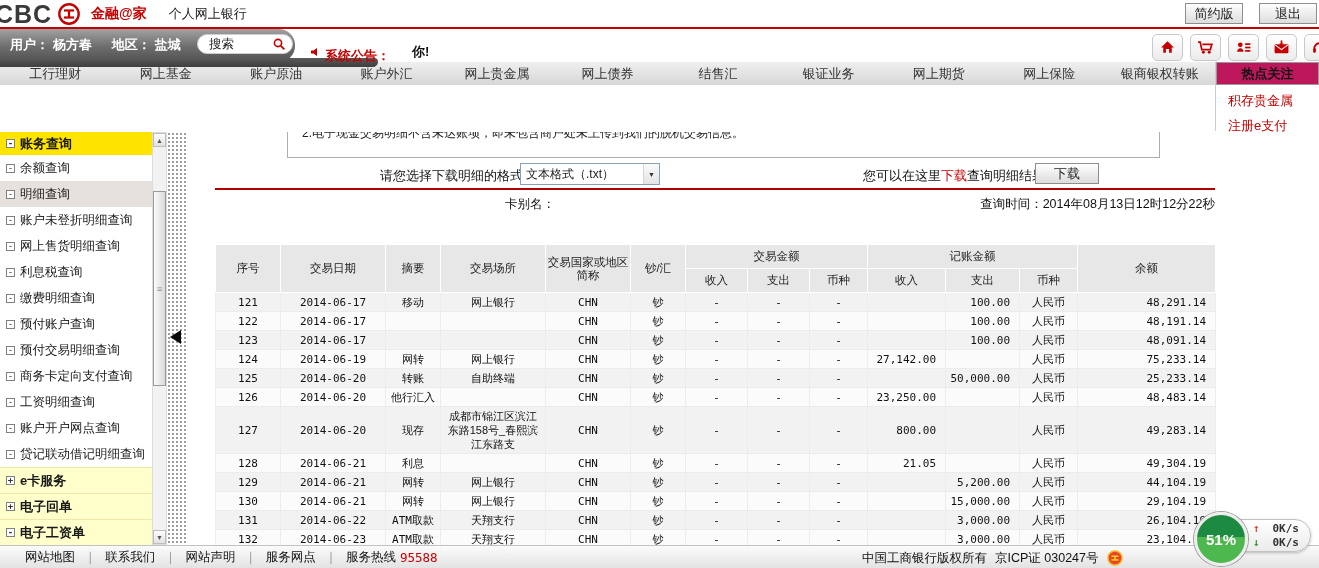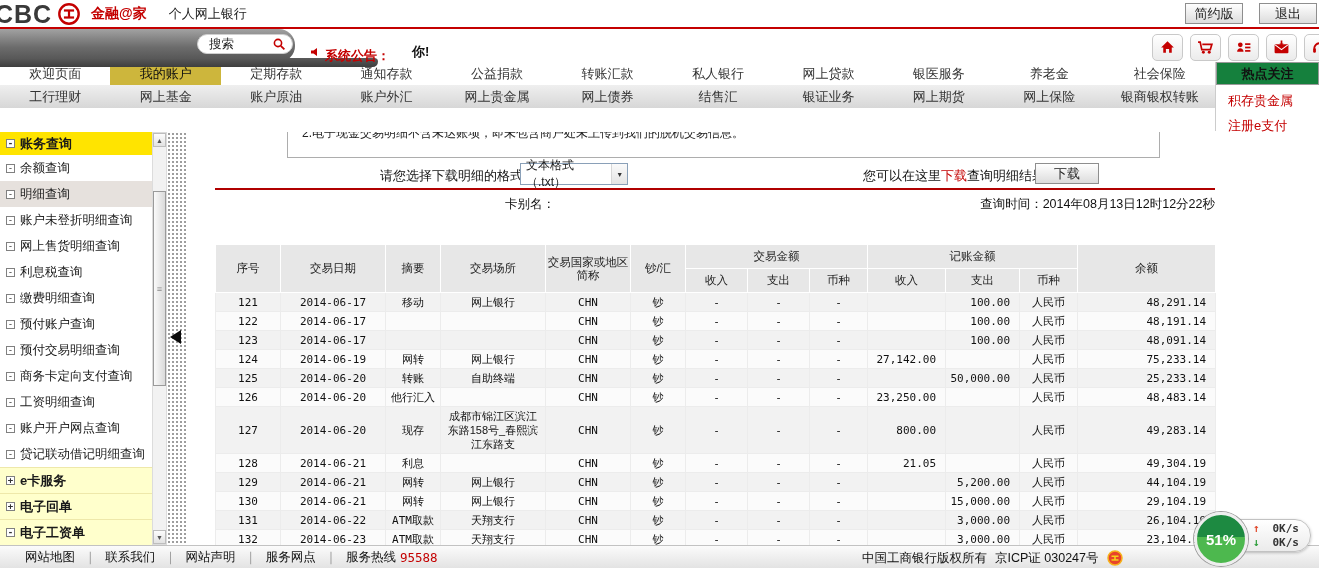--- a/index.html
+++ b/index.html
@@ -35,21 +35,21 @@
   .icon-btn{width:31px;height:27px;border:1px solid #c9c9c9;border-radius:5px;background:linear-gradient(#ffffff,#ebebeb);display:flex;align-items:center;justify-content:center;cursor:pointer;flex:none;}
   .icon-btn svg{width:17px;height:17px;}
 
   
   .nav{position:absolute;left:0;top:62px;width:1215px;height:69px;}
   .nav-row{display:flex;height:23px;align-items:stretch;}
   .nav-row.r2{background:linear-gradient(#efefef,#d7d7d7);}
   .nav-item{flex:1;display:flex;align-items:center;justify-content:center;font-size:13px;color:#333;cursor:pointer;white-space:nowrap;}
   .nav-item.active{background:#cdb63c;color:#111;}
   .hot-panel{position:absolute;left:1215px;top:62px;width:104px;height:69px;background:#fff;border-left:1px solid #ccc;}
-  .hot-title{height:23px;border:1px solid #999;display:flex;align-items:center;justify-content:center;font-weight:bold;font-size:13px;color:#111;background:#15803d;}
+  .hot-title{height:23px;border:1px solid #999;display:flex;align-items:center;justify-content:center;font-weight:bold;font-size:13px;color:#111;background:#be185d;}
   .hot-item{color:#c40000;font-size:13px;padding:7px 0 0 12px;cursor:pointer;white-space:nowrap;}
 
   
   .sidebar{position:absolute;left:0;top:132px;width:152px;height:413px;background:#fff;overflow:hidden;}
   .sb-item{height:26px;display:flex;align-items:center;padding-left:6px;gap:5px;font-size:12.5px;color:#1a1a1a;cursor:pointer;white-space:nowrap;}
   .sb-item.section{background:#ffe400;font-weight:bold;height:23px;font-size:13px;}
   .sb-item.selected{background:#e6e1dd;}
   .sb-item.group{background:#ffffcc;font-weight:bold;font-size:13px;border-top:1px solid #eee8aa;}
   .tree-ico{width:9px;height:9px;border:1px solid #808080;background:#fff;font-size:9px;line-height:7px;text-align:center;color:#333;flex:none;font-family:"DejaVu Sans Mono",monospace;}
 
@@ -60,21 +60,21 @@
   .v-arrow.down{bottom:0;}
   .v-thumb{position:absolute;left:0;top:58px;width:13px;height:195px;background:linear-gradient(90deg,#fafafa,#dadada);border:1px solid #9a9a9a;display:flex;align-items:center;justify-content:center;color:#8a8a8a;font-size:9px;cursor:grab;}
   .splitter{position:absolute;left:167px;top:132px;width:20px;height:413px;background-color:#fff;background-image:radial-gradient(#9a9a9a 0.7px,transparent 0.9px);background-size:4px 4px;}
   .collapse-arrow{position:absolute;left:3px;top:198px;width:0;height:0;border-top:7px solid transparent;border-bottom:7px solid transparent;border-right:11px solid #0a0a0a;cursor:pointer;}
 
   
   .content{position:absolute;left:187px;top:132px;width:1132px;height:413px;background:#fff;overflow:hidden;}
   .notice-box{position:absolute;left:100px;top:0;width:873px;height:26px;border:1px solid #adadad;border-top:none;overflow:hidden;}
   .notice-text{margin-top:-7px;padding-left:14px;font-size:12px;color:#222;white-space:nowrap;}
   .fmt-label{position:absolute;left:193px;top:35px;font-size:13px;color:#111;}
-  .fmt-select{position:absolute;left:333px;top:31px;width:108px;height:22px;border:1px solid #8aa0b8;background:#fff;display:flex;align-items:center;font-size:12px;padding-left:5px;cursor:pointer;}
+  .fmt-select{position:absolute;left:333px;top:31px;width:140px;height:22px;border:1px solid #8aa0b8;background:#fff;display:flex;align-items:center;font-size:12px;padding-left:5px;cursor:pointer;}
   .fmt-caret{margin-left:auto;width:16px;height:100%;display:flex;align-items:center;justify-content:center;font-size:7px;color:#333;border-left:1px solid #d7d7d7;background:linear-gradient(#fafafa,#e4e4e4);}
   .dl-hint{position:absolute;left:676px;top:35px;font-size:13px;color:#111;}
   .dl-link{color:#c40000;cursor:pointer;}
   .dl-btn{position:absolute;left:848px;top:31px;width:64px;height:21px;border:1px solid #8e8e8e;background:linear-gradient(#ffffff,#dcdcdc);font-size:13px;display:flex;align-items:center;justify-content:center;cursor:pointer;}
   .red-rule2{position:absolute;left:28px;top:56px;width:1000px;height:2px;background:#b00000;}
   .info-line{position:absolute;left:28px;width:1000px;height:16px;font-size:12.5px;color:#111;}
   .info-1{top:64px;}
   .info-2{top:90px;}
   .info-a{position:absolute;left:6px;white-space:nowrap;}
   .info-b{position:absolute;left:290px;white-space:nowrap;}
@@ -128,20 +128,24 @@
     </div>
     <div class="hdr-buttons">
       <div class="hdr-btn">简约版</div>
       <div class="hdr-btn">退出</div>
     </div>
   </div>
   <div class="red-rule"></div>
 
   <div class="userbar"></div>
   <div class="userbar-tail"></div>
+  <div class="user-info">
+    <span>用户：</span><span>杨方春</span>
+    <span style="margin-left:12px;">地区：</span><span>盐城</span>
+  </div>
   <div class="search-pill">
     <span class="search-text">搜索</span>
     <svg class="search-ico" viewBox="0 0 14 14">
         <circle cx="6" cy="6" r="3.6" fill="none" stroke="#c40000" stroke-width="1.6"></circle>
         <line x1="8.8" y1="8.8" x2="12.4" y2="12.4" stroke="#c40000" stroke-width="1.8"></line>
       </svg>
   </div>
   <div class="announce">
     <svg class="spk" viewBox="0 0 12 12">
         <path d="M1 4.5v3h2.5L7 10V2L3.5 4.5Z" fill="#c40000"></path>
@@ -181,33 +185,20 @@
     <div class="icon-btn">
         <svg viewBox="0 0 16 16">
           <path d="M3 9a5 5 0 0 1 10 0" fill="none" stroke="#c40000" stroke-width="1.8"></path>
           <rect x="2" y="8.5" width="2.6" height="4.5" rx="1.2" fill="#c40000"></rect>
           <rect x="11.4" y="8.5" width="2.6" height="4.5" rx="1.2" fill="#c40000"></rect>
         </svg>
       </div>
   </div>
 
   <div class="nav">
-    <div class="nav-row r1">
-        <div class="nav-item">欢迎页面</div>
-        <div class="nav-item active">我的账户</div>
-        <div class="nav-item">定期存款</div>
-        <div class="nav-item">通知存款</div>
-        <div class="nav-item">公益捐款</div>
-        <div class="nav-item">转账汇款</div>
-        <div class="nav-item">私人银行</div>
-        <div class="nav-item">网上贷款</div>
-        <div class="nav-item">银医服务</div>
-        <div class="nav-item">养老金</div>
-        <div class="nav-item">社会保险</div>
-      </div>
     <div class="nav-row r2">
         <div class="nav-item">工行理财</div>
         <div class="nav-item">网上基金</div>
         <div class="nav-item">账户原油</div>
         <div class="nav-item">账户外汇</div>
         <div class="nav-item">网上贵金属</div>
         <div class="nav-item">网上债券</div>
         <div class="nav-item">结售汇</div>
         <div class="nav-item">银证业务</div>
         <div class="nav-item">网上期货</div>

